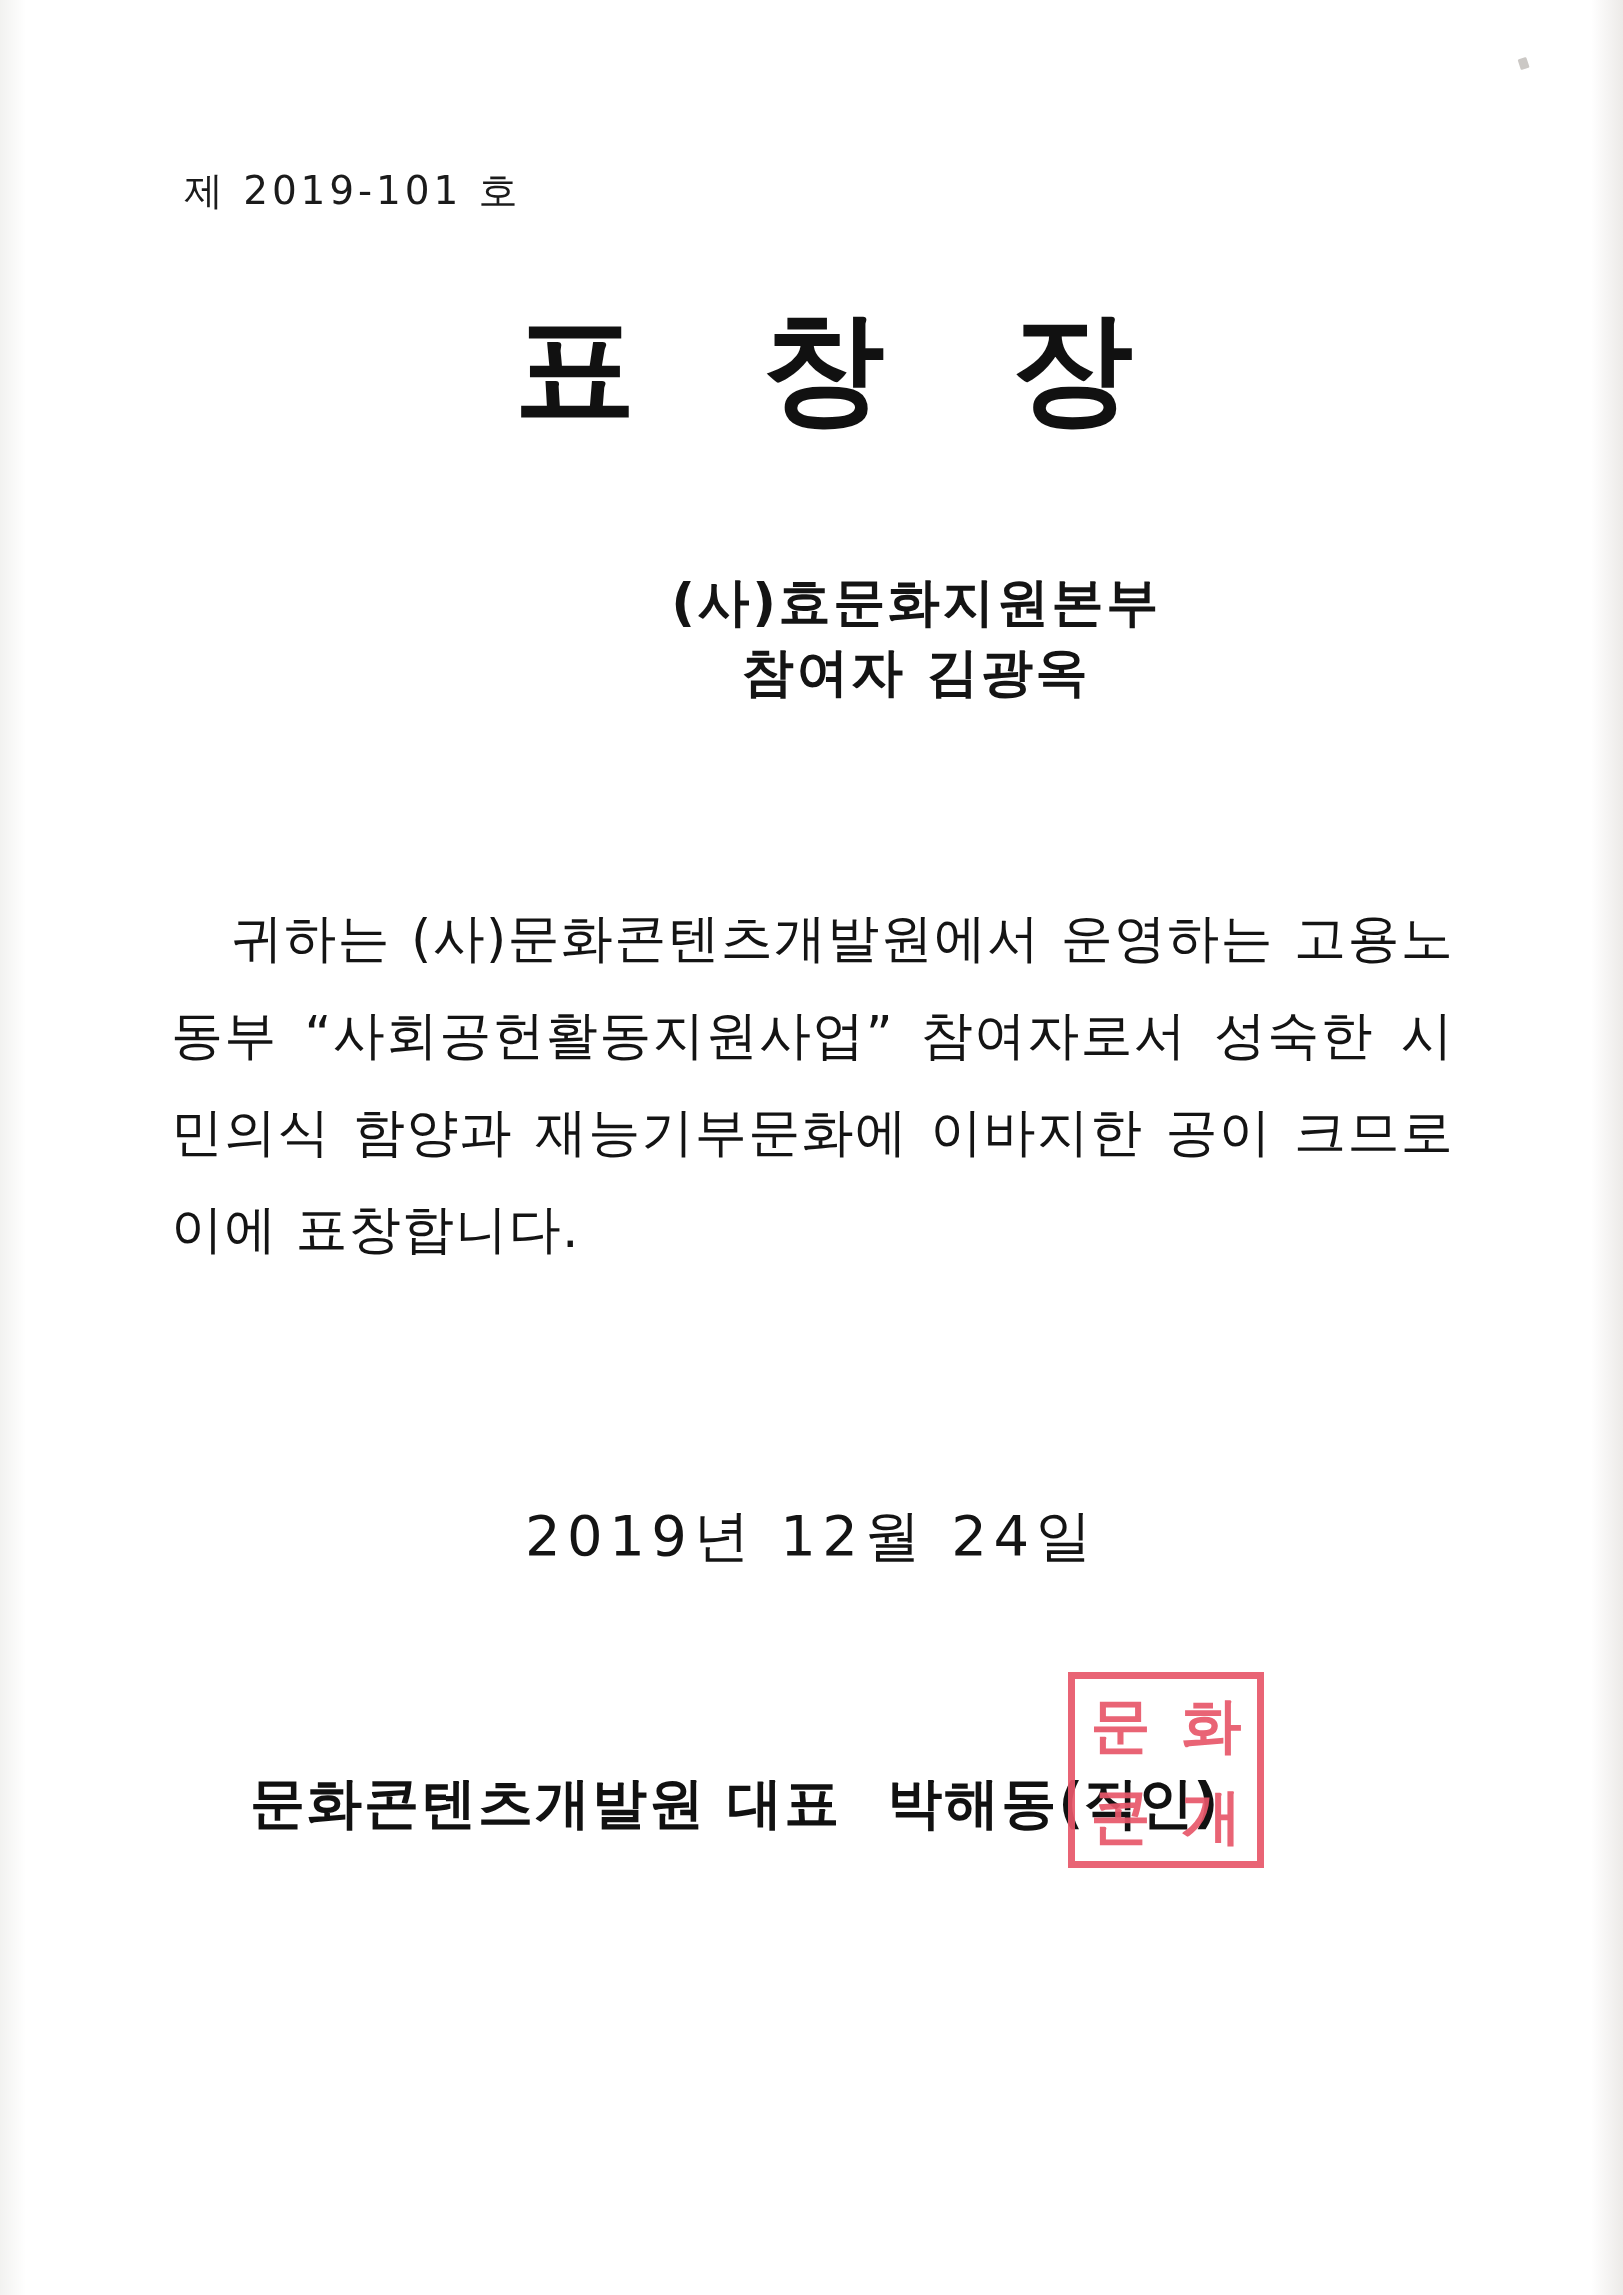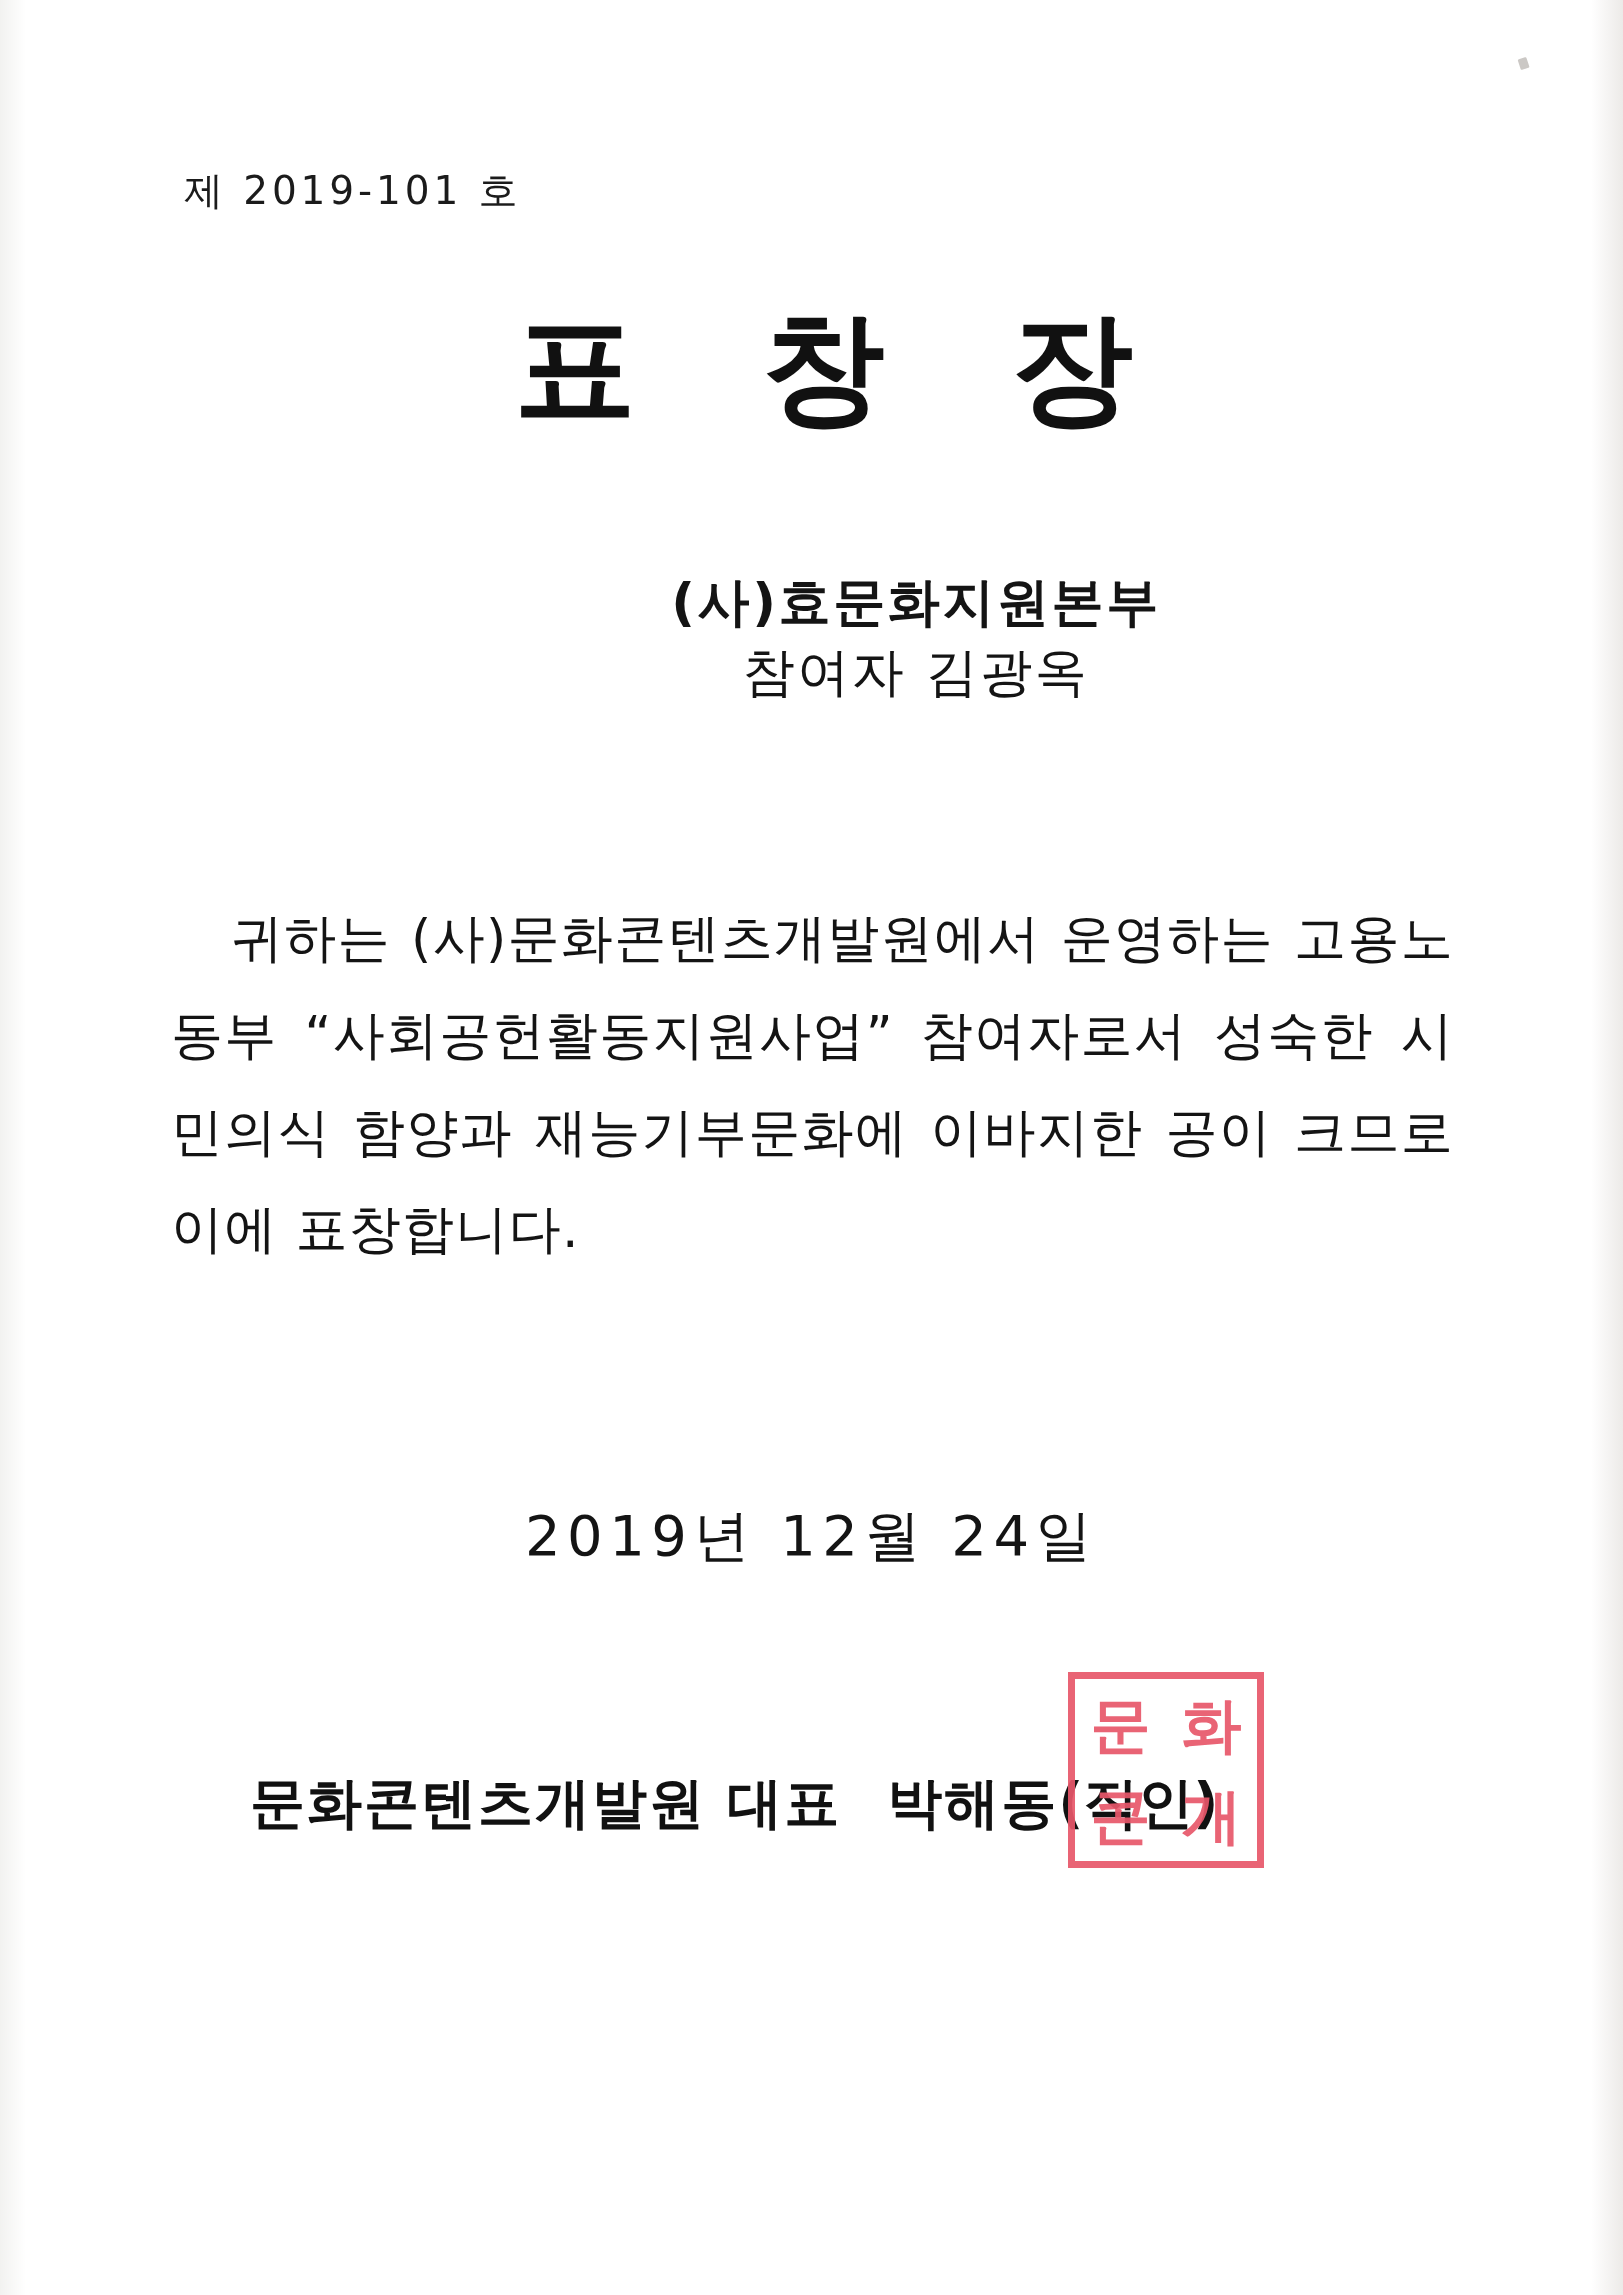--- a/index.html
+++ b/index.html
@@ -81,21 +81,21 @@
 
   .recipient {
     position: absolute;
     left: 0;
     top: 638px;
     width: 1623px;
     padding-left: 209px;
     box-sizing: border-box;
     text-align: center;
     font-size: 52px;
-    font-weight: 400;
+    font-weight: 700;
     letter-spacing: 2.6px;
     color: #141414;
   }
 
   .body-text {
     position: absolute;
     left: 171px;
     top: 890px;
     width: 1283px;
     font-size: 52px;

